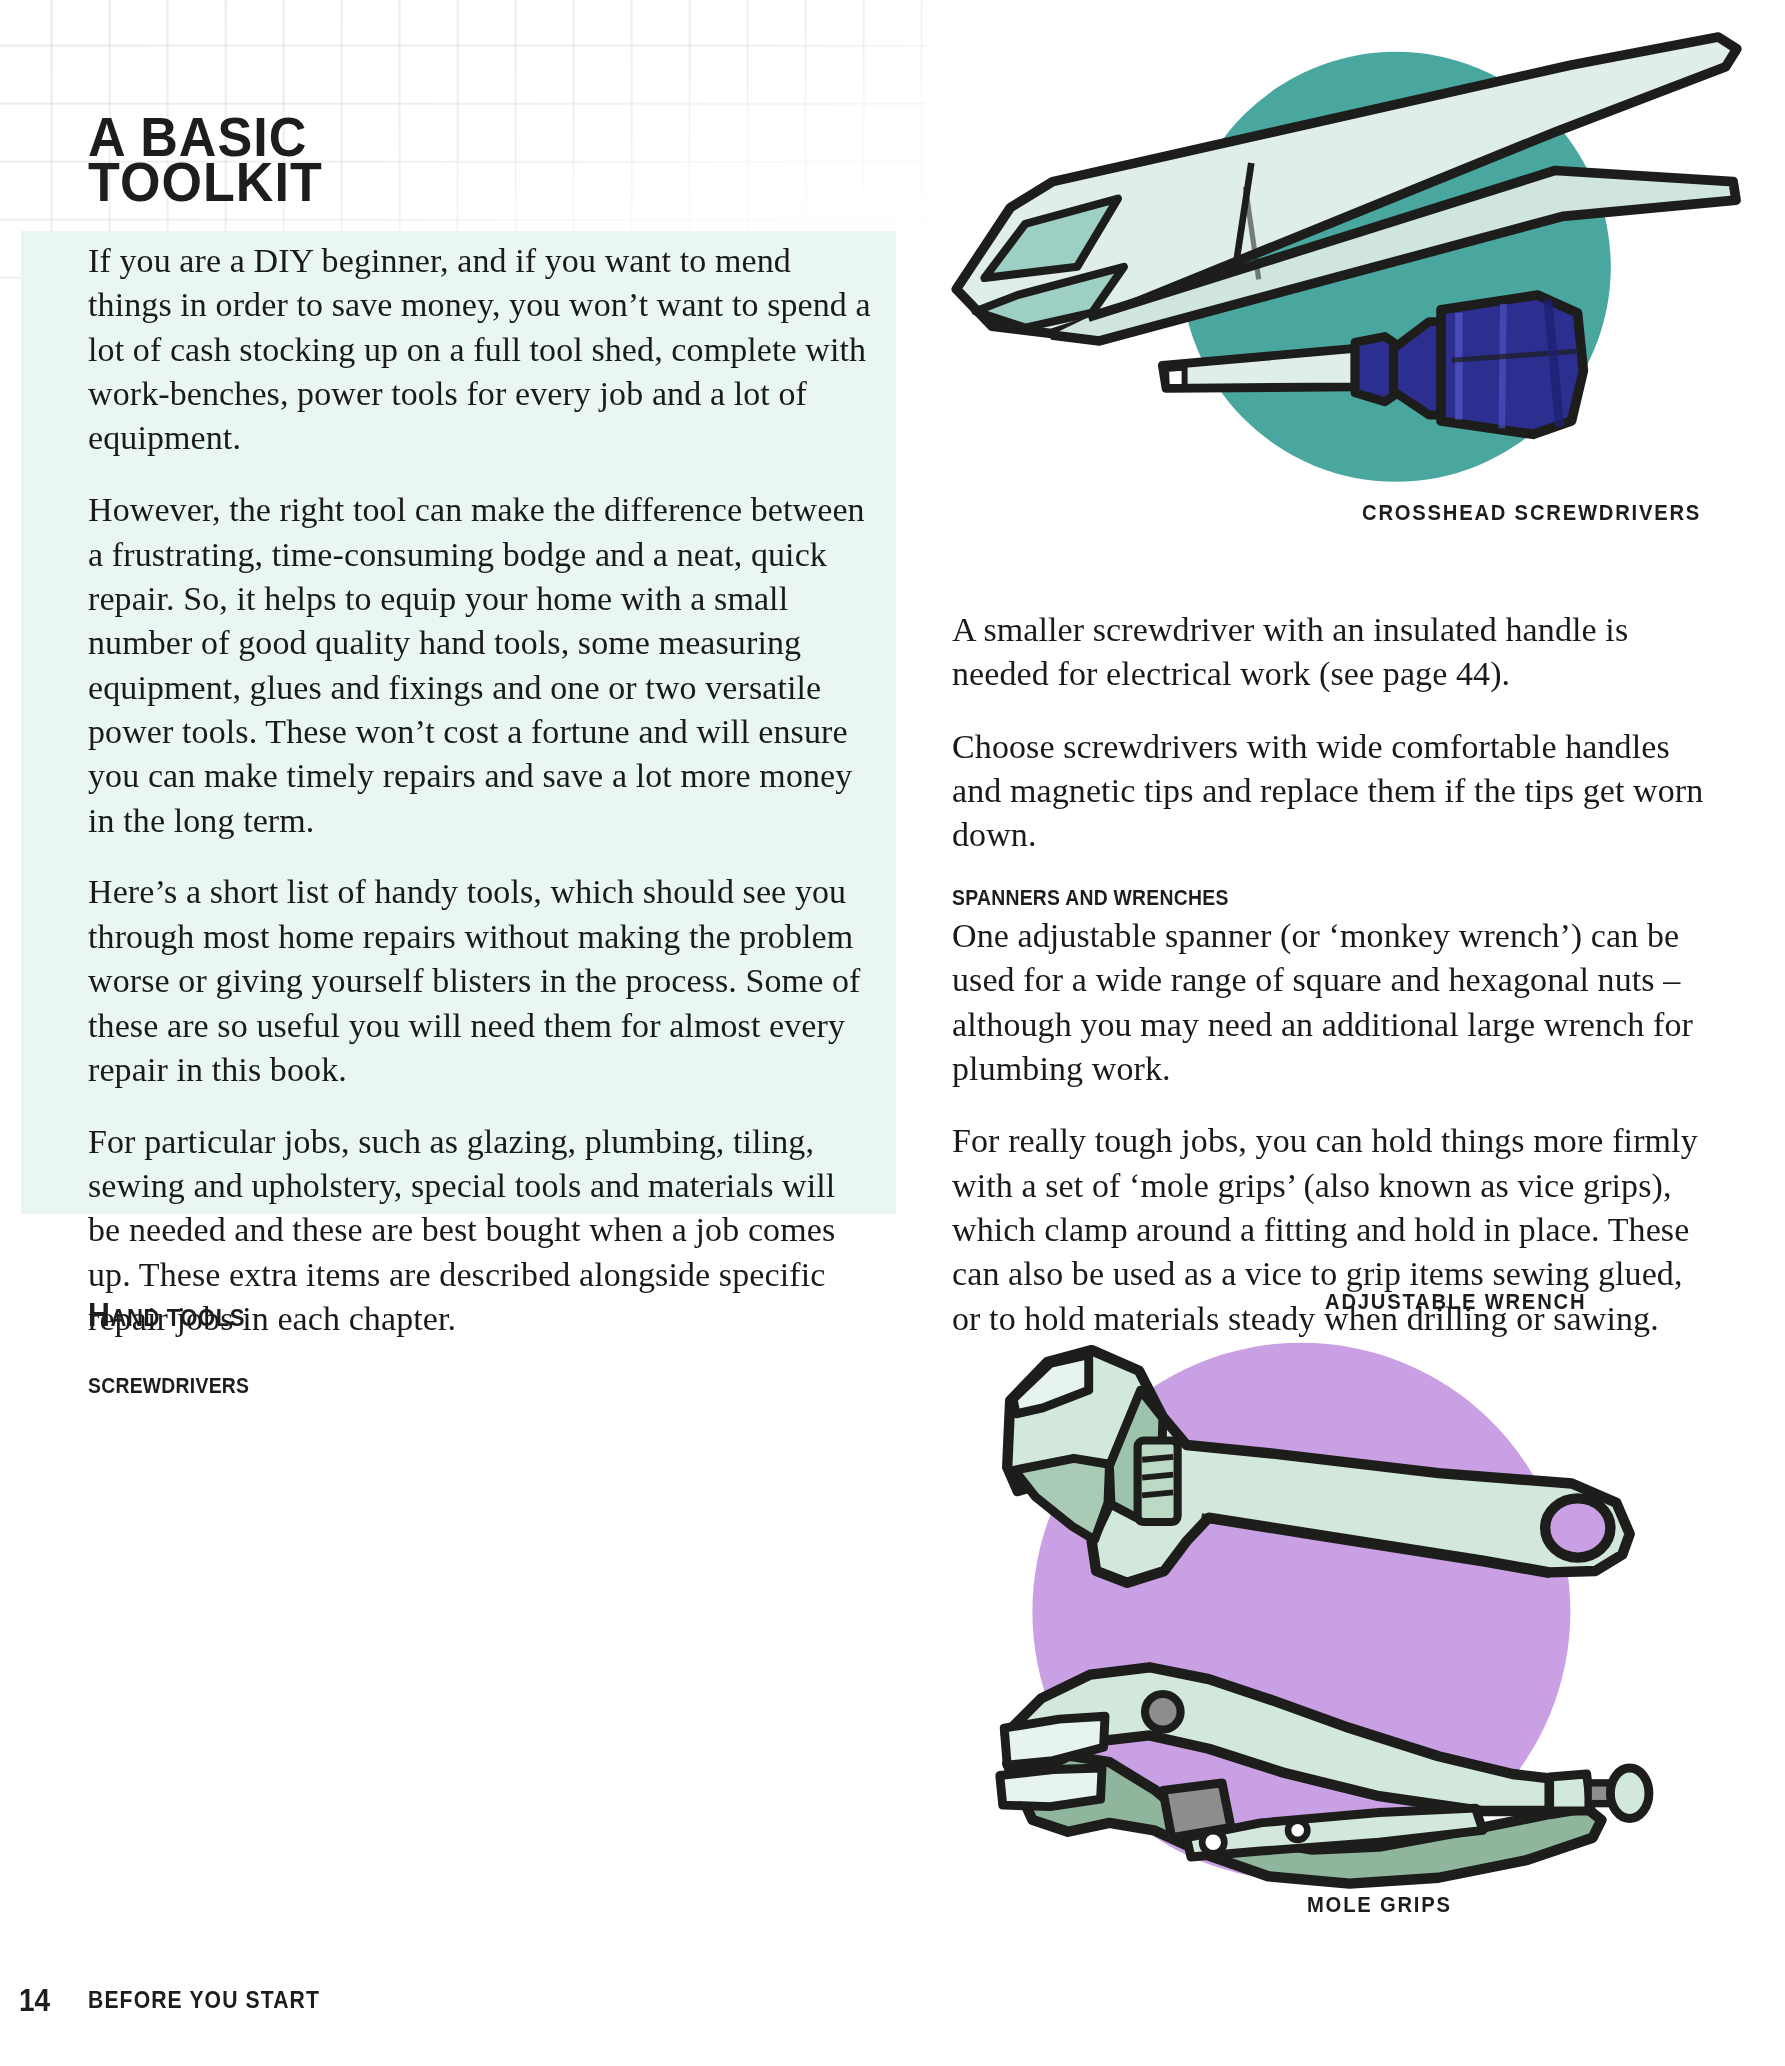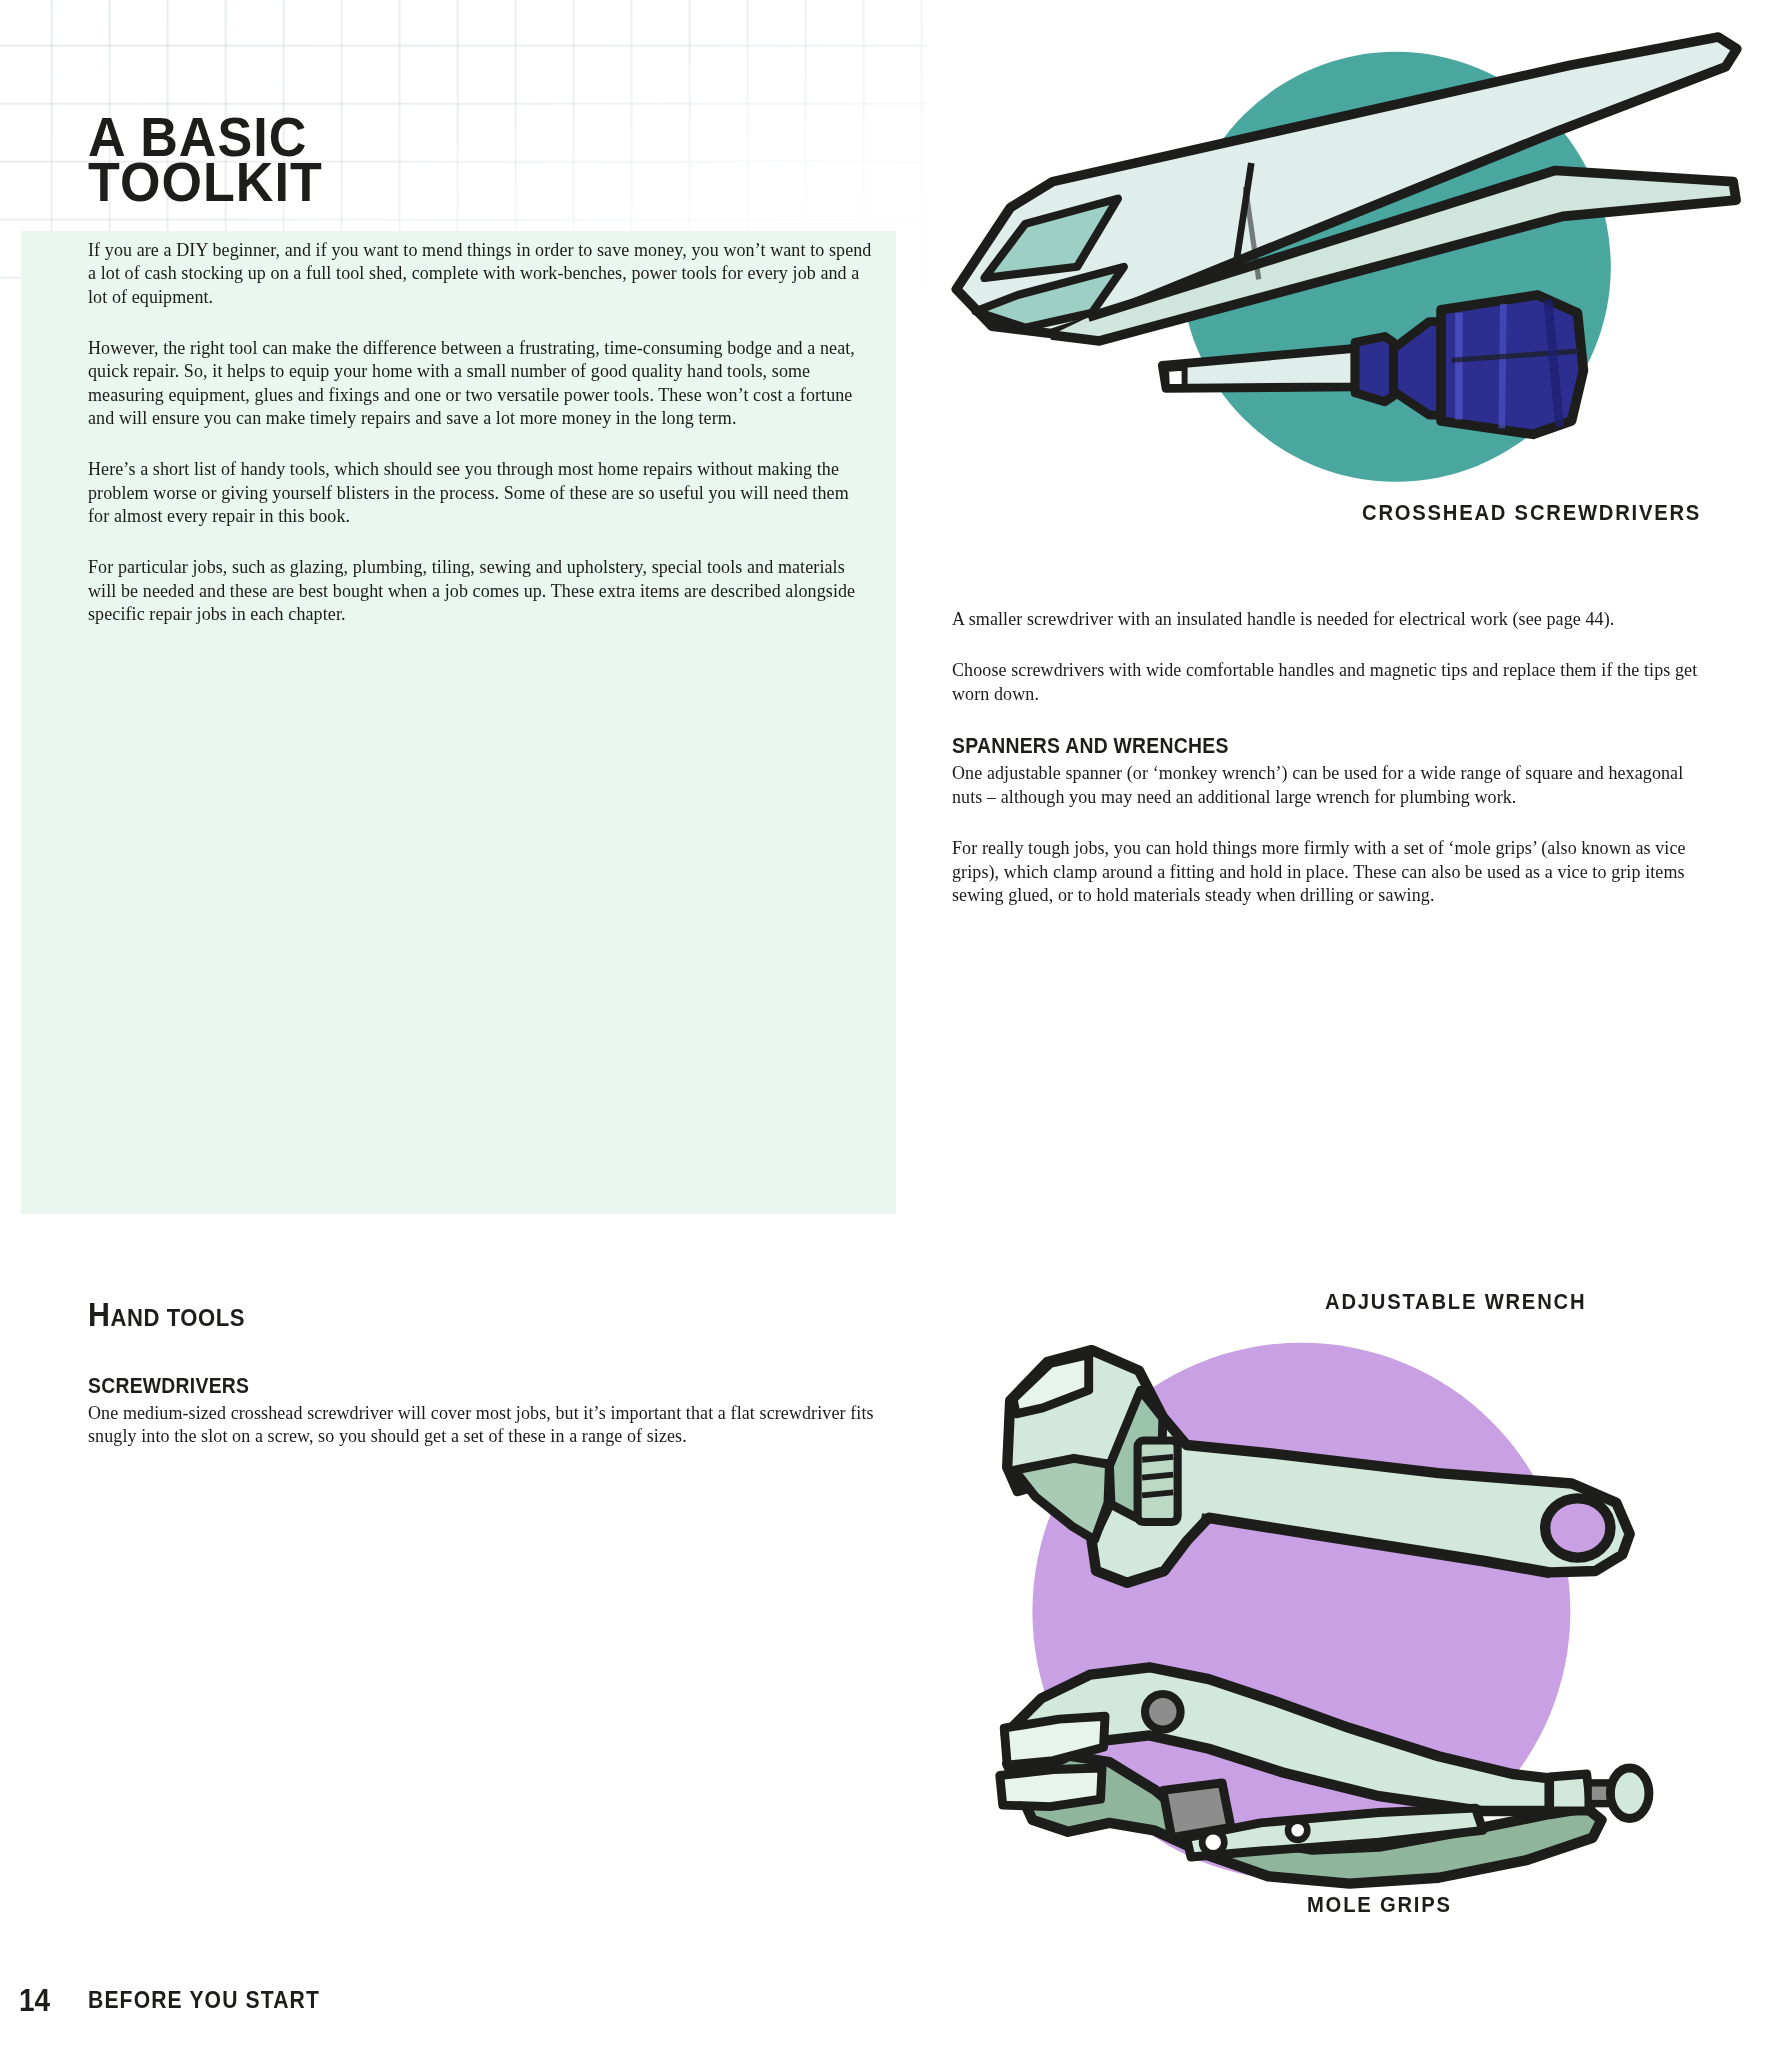--- a/index.html
+++ b/index.html
@@ -67,21 +67,21 @@
   }
   .intro-body {
     position: absolute;
     left: 88px;
     top: 239px;
     width: 786px;
     z-index: 4;
   }
 
   .para {
-    font-size: 18px;
+    font-size: 34px;
     line-height: 1.305;
     margin: 0 0 27.4px 0;
     letter-spacing: 0.1px;
   }
   .para:last-child { margin-bottom: 0; }
 
   
   .left-lower {
     position: absolute;
     left: 88px;
@@ -199,21 +199,20 @@
   <p class="para">If you are a DIY beginner, and if you want to mend things in order to save money, you won’t want to spend a lot of cash stocking up on a full tool shed, complete with work-benches, power tools for every job and a lot of equipment.</p>
   <p class="para">However, the right tool can make the difference between a frustrating, time-consuming bodge and a neat, quick repair. So, it helps to equip your home with a small number of good quality hand tools, some measuring equipment,  glues and fixings and one or two versatile power tools. These won’t cost a fortune and will ensure you can make timely repairs and save a lot more money in the long term.</p>
   <p class="para">Here’s a short list of handy tools, which should see you through most home repairs without making the problem worse or giving yourself blisters in the process. Some of these are so useful you will need them for almost every repair in this book.</p>
   <p class="para">For particular jobs, such as glazing, plumbing, tiling, sewing and upholstery, special tools and materials will be needed and these are best bought when a job comes up. These extra items are described alongside specific repair jobs in each chapter.</p>
 </div>
 
 <div class="left-lower">
   <div class="section-heading"><span class="cap">H</span><span>AND TOOLS</span></div>
 
   <div class="sub-heading">SCREWDRIVERS</div>
-  <p class="para">One medium-sized crosshead screwdriver will cover most jobs, but it’s important that a flat screwdriver fits snugly into the slot on a screw, so you should get a set of these in a range of sizes.</p>
 </div>
 
 <div class="right-col">
   <p class="para">A smaller screwdriver with an insulated handle is needed for electrical work (see page 44).</p>
   <p class="para">Choose screwdrivers with wide comfortable handles and magnetic tips and replace them if the tips get worn down.</p>
 
   <div class="sub-heading">SPANNERS AND WRENCHES</div>
   <p class="para">One adjustable spanner (or ‘monkey wrench’) can be used for a wide range of square and hexagonal nuts – although you may need an additional large wrench for plumbing work.</p>
   <p class="para">For really tough jobs, you can hold things more firmly with a set of ‘mole grips’ (also known as vice grips), which clamp around a fitting and hold in place. These can also be used as a vice to grip items sewing glued, or to hold materials steady when drilling or sawing.</p>
 </div>

